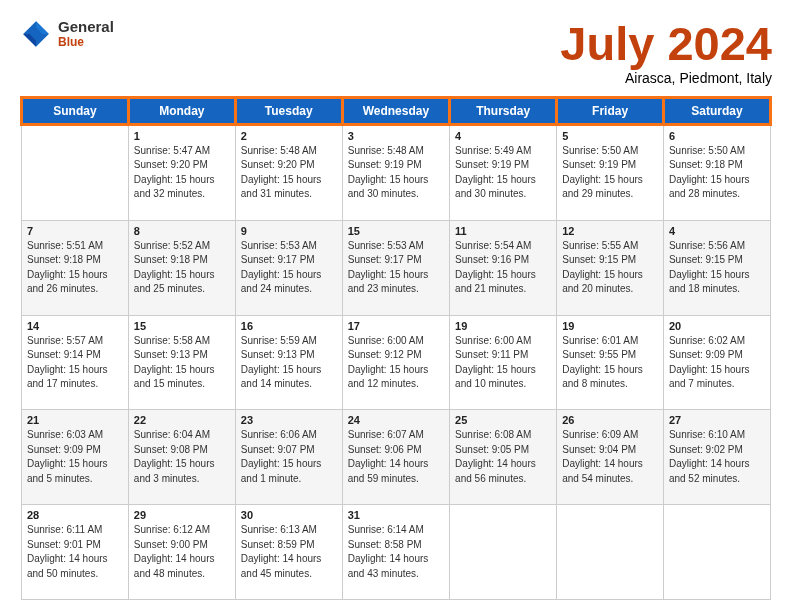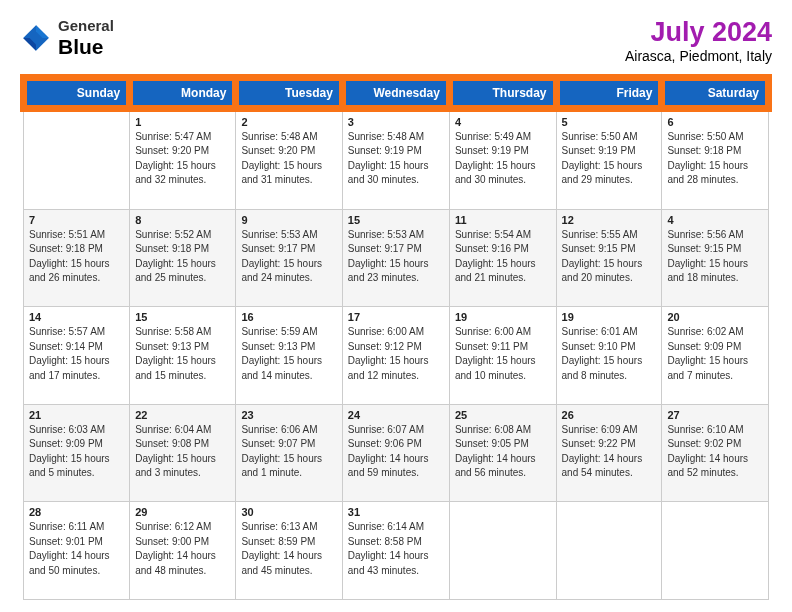--- a/index.html
+++ b/index.html
@@ -32,54 +32,54 @@
       display: flex;
       flex-direction: column;
       line-height: 1.1;
     }
     .logo-general {
       font-size: 15px;
       font-weight: bold;
       color: #333;
     }
     .logo-blue {
-      font-size: 21px;
-      font-weight: bold;
-      color: #000000;
+      font-size: 12px;
+      font-weight: bold;
+      color: #c2410c;
     }
     .logo-icon {
       width: 32px;
       height: 32px;
     }
     .title-block {
       text-align: right;
     }
     .title-month {
-      font-size: 27px;
-      font-weight: bold;
-      color: #a21caf;
+      font-size: 47px;
+      font-weight: bold;
+      color: #c2410c;
       line-height: 1.1;
     }
     .title-location {
       font-size: 14px;
       color: #000000;
     }
     .calendar-table {
       width: 100%;
       border-collapse: collapse;
       flex: 1;
     }
     .calendar-table th {
       background: #1565c0;
       color: #fff;
       font-size: 12px;
       font-weight: bold;
       padding: 5px 6px;
-      text-align: right;
-      border: 7px solid #f97316;
+      text-align: center;
+      border: 3px solid #f97316;
     }
     .calendar-table td {
       border: 1px solid #ccc;
       vertical-align: top;
       padding: 4px 5px;
       font-size: 9.5px;
       color: #222;
       width: 108px;
       height: 80px;
     }
@@ -266,21 +266,21 @@
           <td>
             <div class="day-number">19</div>
             <div class="day-info">Sunrise: 6:00 AM
 Sunset: 9:11 PM
 Daylight: 15 hours
 and 10 minutes.</div>
           </td>
           <td>
             <div class="day-number">19</div>
             <div class="day-info">Sunrise: 6:01 AM
-Sunset: 9:10 PM
+Sunset: 9:55 PM
 Daylight: 15 hours
 and 8 minutes.</div>
           </td>
           <td>
             <div class="day-number">20</div>
             <div class="day-info">Sunrise: 6:02 AM
 Sunset: 9:09 PM
 Daylight: 15 hours
 and 7 minutes.</div>
           </td>
@@ -317,21 +317,21 @@
           <td>
             <div class="day-number">25</div>
             <div class="day-info">Sunrise: 6:08 AM
 Sunset: 9:05 PM
 Daylight: 14 hours
 and 56 minutes.</div>
           </td>
           <td>
             <div class="day-number">26</div>
             <div class="day-info">Sunrise: 6:09 AM
-Sunset: 9:22 PM
+Sunset: 9:04 PM
 Daylight: 14 hours
 and 54 minutes.</div>
           </td>
           <td>
             <div class="day-number">27</div>
             <div class="day-info">Sunrise: 6:10 AM
 Sunset: 9:02 PM
 Daylight: 14 hours
 and 52 minutes.</div>
           </td>

